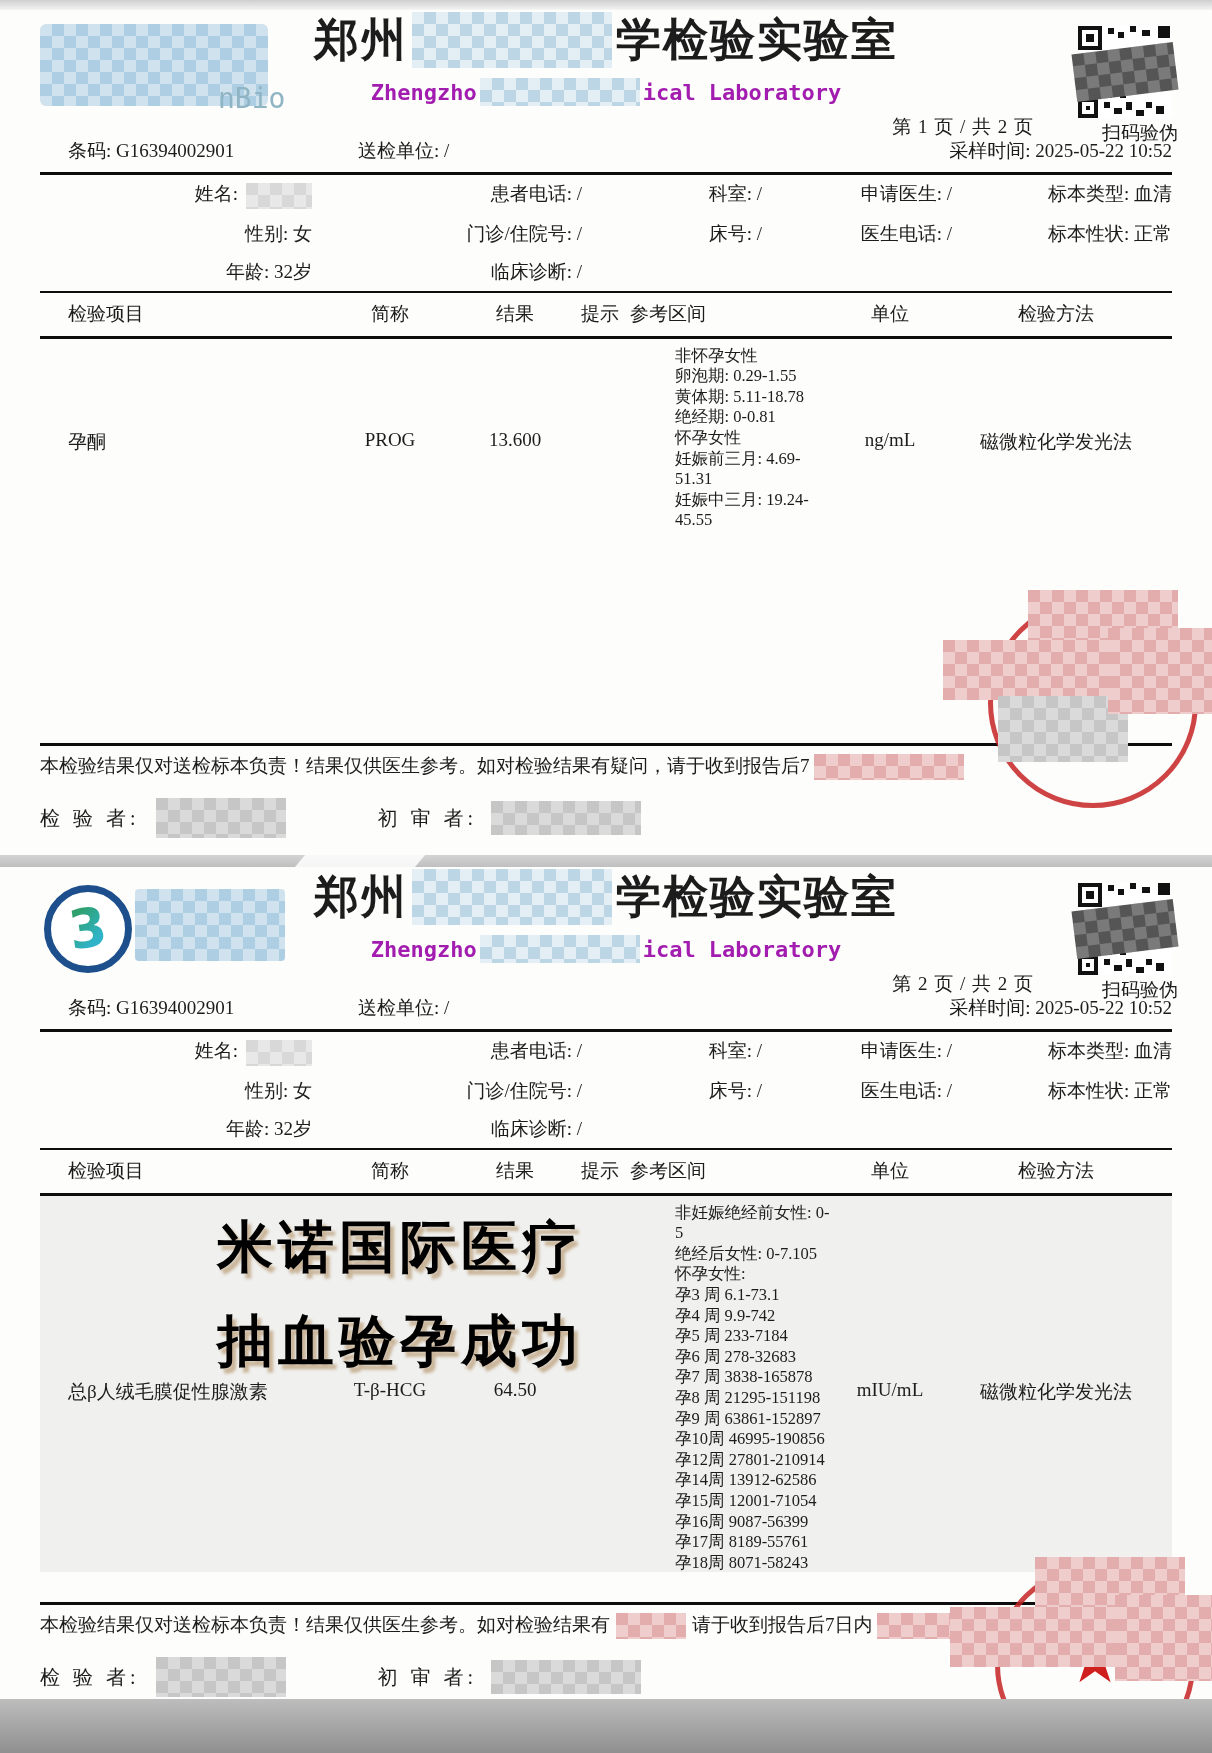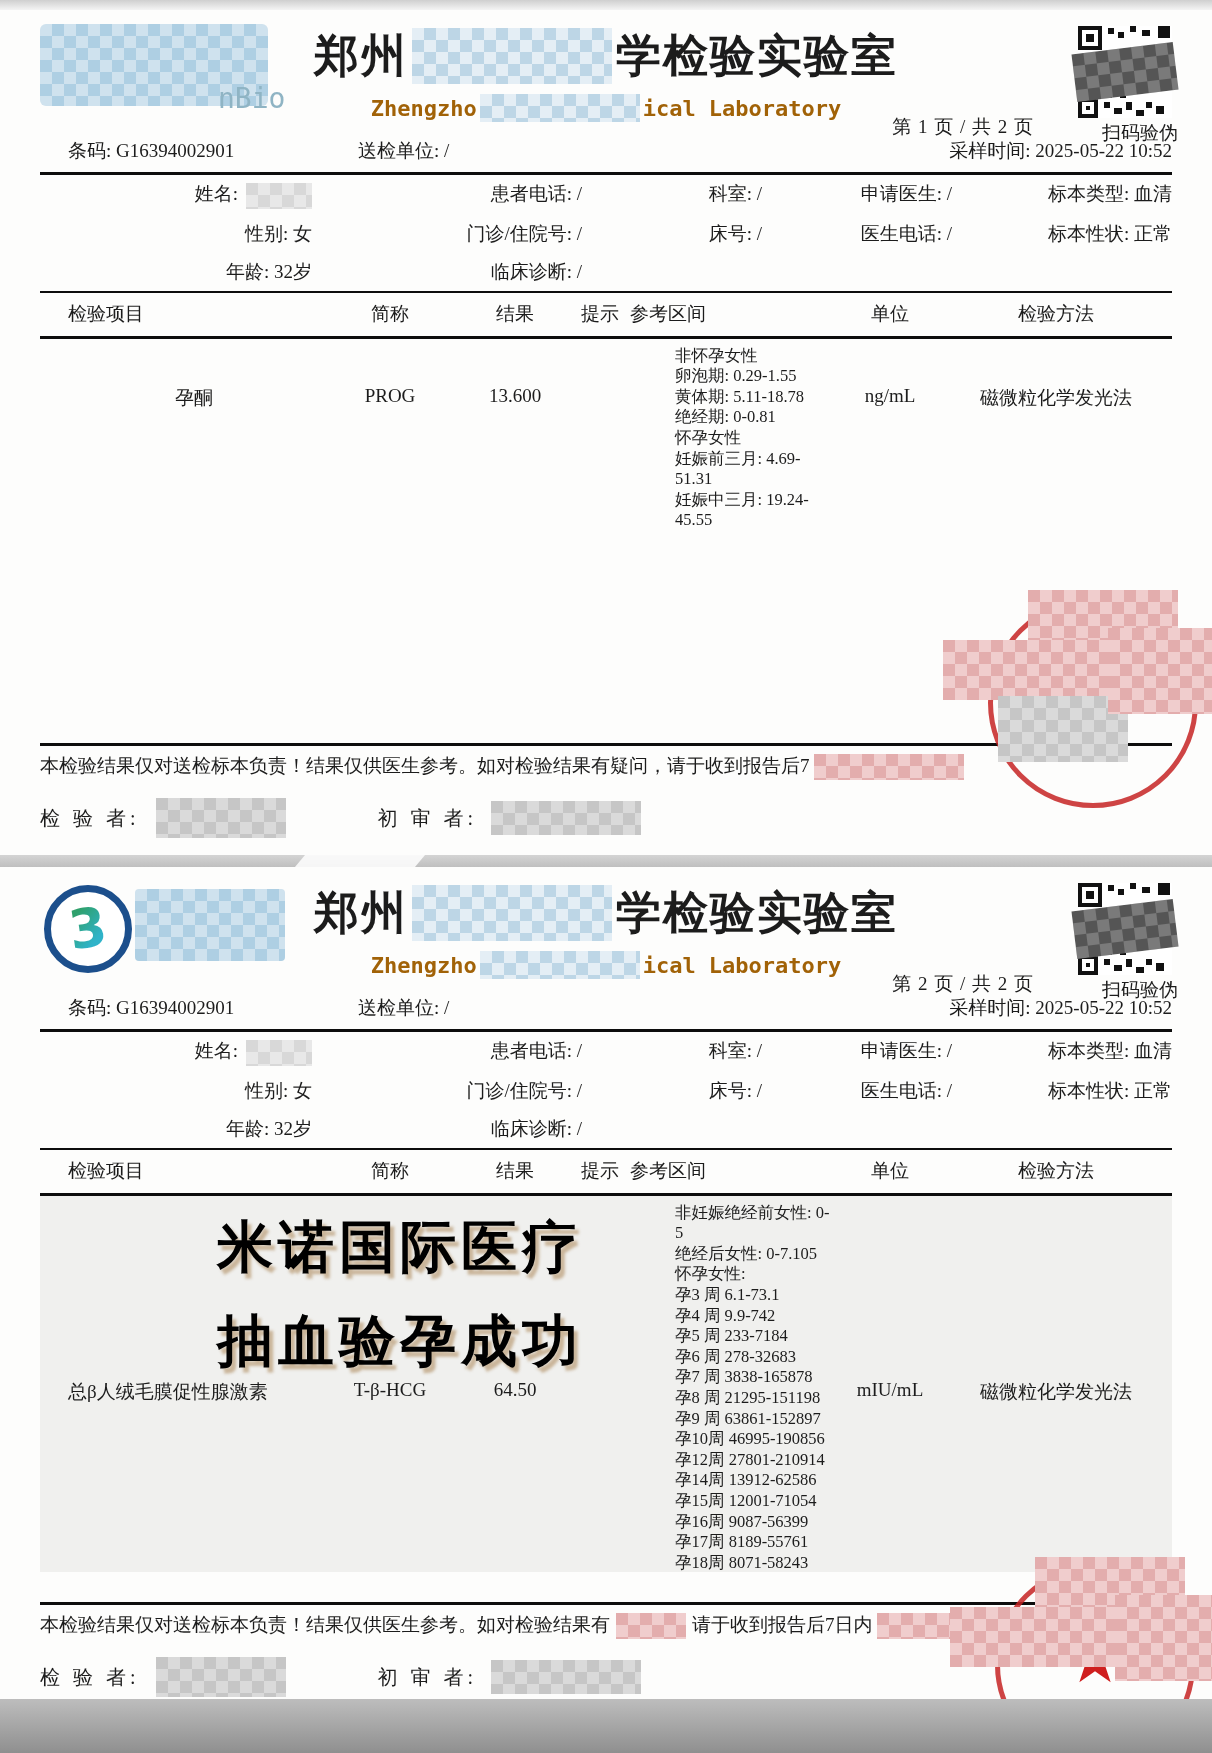--- a/index.html
+++ b/index.html
@@ -24,24 +24,24 @@
   .mx-pink{--a:#f0cdcd;--b:#e3adad;}
 
   
   .hdr{position:relative;height:128px;}
   .logo-mosaic1{position:absolute;left:0;top:14px;width:228px;height:82px;border-radius:6px;}
   .logo-tail{position:absolute;left:178px;top:72px;font-size:28px;color:#8fb4c4;font-family:"DejaVu Sans Mono",monospace;}
   .logo-circle{position:absolute;left:4px;top:18px;width:74px;height:74px;border:7px solid #1c4f8c;border-radius:50%;background:#fff;display:flex;align-items:center;justify-content:center;}
   .swirl{font-family:"DejaVu Sans",sans-serif;font-weight:bold;font-size:54px;line-height:1;
          background:linear-gradient(140deg,#2fa06b 20%,#2fb3c9 70%);-webkit-background-clip:text;background-clip:text;color:transparent;transform:rotate(-8deg);}
   .logo-mosaic2{position:absolute;left:95px;top:22px;width:150px;height:72px;border-radius:4px;}
-  .titles{position:absolute;left:270px;right:270px;top:16px;text-align:center;}
+  .titles{position:absolute;left:270px;right:270px;top:0;text-align:center;}
   .h1{font-size:45px;font-weight:bold;letter-spacing:2px;white-space:nowrap;display:flex;justify-content:center;align-items:center;}
   .t-blur{width:200px;height:56px;margin:0 4px;}
-  .sub{margin-top:8px;font-family:"DejaVu Sans Mono",monospace;font-weight:bold;font-size:22px;color:#a16207;display:flex;justify-content:center;align-items:center;white-space:nowrap;}
+  .sub{margin-top:8px;font-family:"DejaVu Sans Mono",monospace;font-weight:bold;font-size:22px;color:#a21caf;display:flex;justify-content:center;align-items:center;white-space:nowrap;}
   .s-blur{width:160px;height:28px;margin:0 3px;}
   .page-ind{position:absolute;top:104px;right:178px;font-size:19px;letter-spacing:1px;}
   .qr{position:absolute;top:16px;right:40px;width:94px;height:92px;background:#fff;}
   .qr svg{position:absolute;left:0;top:0;}
   .qr-cen{position:absolute;left:-4px;top:22px;width:102px;height:48px;transform:rotate(-7deg);}
   .qr-cap{position:absolute;top:110px;right:34px;font-size:19px;}
 
   
   .bar-row{display:flex;font-size:19px;padding:0 0 8px 28px;align-items:center;}
   .bar-row .seg1{width:290px;}
@@ -58,21 +58,21 @@
   .tblh .ctr{text-align:center;}
 
   
   .res{display:grid;grid-template-columns:280px 140px 110px 60px 210px 100px auto;position:relative;}
   .res .cell{font-size:19px;}
   .res .tname{padding-left:28px;}
   .res .ctr{text-align:center;}
   .res .ref{font-size:16.5px;line-height:20.6px;padding-top:7px;margin-left:45px;}
   .ref-line{white-space:nowrap;}
   #res1{height:404px;padding-top:0;}
-  #res1 .off{margin-top:46px;text-align:center;}
+  #res1 .off{margin-top:90px;}
   #res2{height:376px;background:#f0f0ee;}
   #res2 .off{margin-top:183px;}
   .watermark{position:absolute;left:120px;top:14px;width:480px;text-align:center;z-index:3;
      font-family:"Liberation Sans","DejaVu Sans",sans-serif;font-weight:bold;font-size:56px;letter-spacing:5px;
      color:#000000;text-shadow:4px 5px 3px rgba(140,85,15,.38);}
   .watermark .wl2{margin-top:18px;}
 
   
   .disc{font-size:19px;padding:7px 0 6px 0;white-space:nowrap;}
   .d-blur{width:150px;height:26px;margin-left:4px;}

